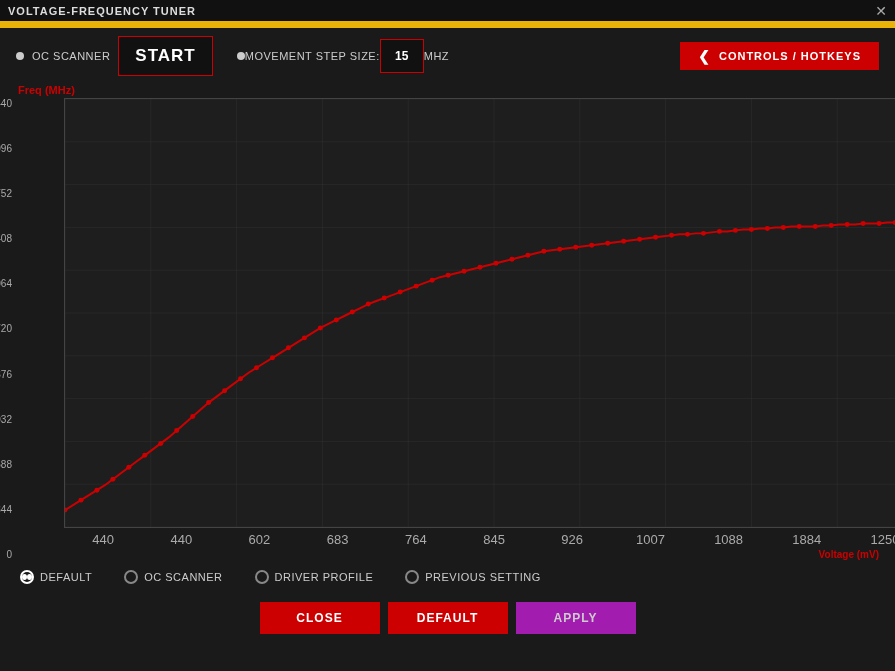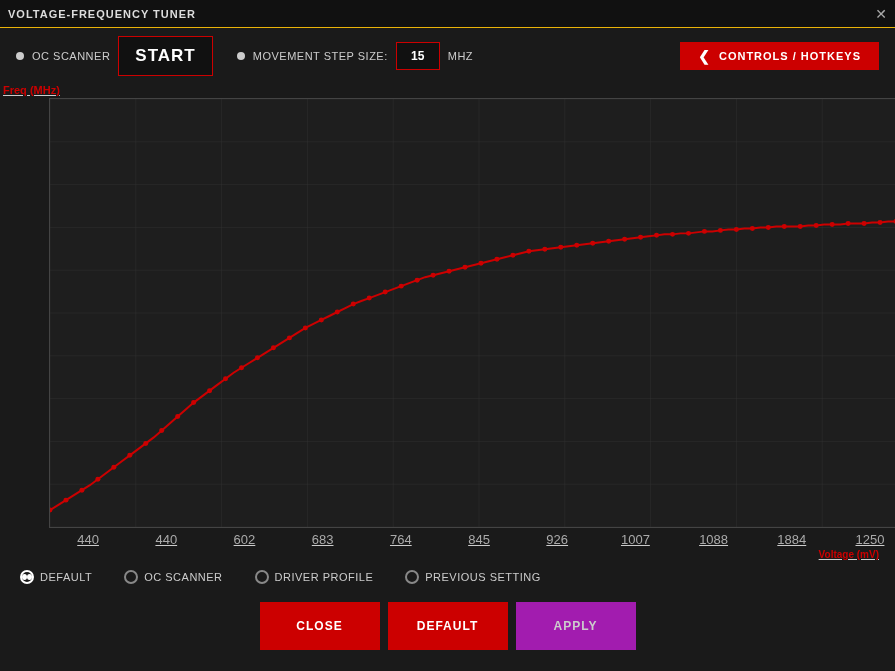--- a/index.html
+++ b/index.html
@@ -12,21 +12,21 @@
       overflow: hidden;
       position: relative;
     }
     .titlebar {
       background: #111;
       height: 28px;
       display: flex;
       align-items: center;
       justify-content: space-between;
       padding: 0 8px;
-      border-bottom: 1px solid #eab308;
+      border-bottom: 7px solid #eab308;
     }
     .titlebar-title {
       font-size: 11px;
       font-weight: bold;
       color: #ddd;
       letter-spacing: 1px;
       text-transform: uppercase;
     }
     .titlebar-close {
       color: #aaa;
@@ -69,31 +69,30 @@
       font-size: 17px;
       font-weight: bold;
       padding: 9px 16px;
       cursor: pointer;
       text-transform: uppercase;
       letter-spacing: 1px;
     }
     .movement-group {
       display: flex;
       align-items: center;
-      gap: 8px;
       margin-left: 8px;
     }
     .step-input {
       background: #111;
       border: 1.5px solid #cc0000;
       color: #fff;
       font-size: 12px;
       font-weight: bold;
       width: 44px;
-      height: 28px;
+      height: 34px;
       text-align: center;
     }
     .controls-btn {
       margin-left: auto;
       background: #cc0000;
       border: none;
       color: #fff;
       font-size: 11px;
       font-weight: bold;
       padding: 6px 18px;
@@ -201,21 +200,21 @@
     }
 
     .bottom-buttons {
       display: flex;
       justify-content: center;
       gap: 8px;
       padding: 8px 0;
     }
     .btn-action {
       width: 120px;
-      height: 48px;
+      height: 32px;
       font-size: 12px;
       font-weight: bold;
       text-transform: uppercase;
       letter-spacing: 1px;
       cursor: pointer;
       border: none;
     }
     .btn-close {
       background: #cc0000;
       color: #fff;
@@ -252,21 +251,21 @@
     <span class="label-text">Movement step size:</span>
     <input class="step-input" type="text" value="15" style="">
     <span class="label-text">MHz</span>
   </div>
   <button class="controls-btn">
     <span class="chevron">❮</span>
     <span>CONTROLS / HOTKEYS</span>
   </button>
 </div>
 
-<div style="padding: 0 16px 0 1px; text-decoration: underline;">
+<div style="padding: 0 16px 0 16px;">
   <div class="freq-label">Freq (MHz)</div>
   <div style="position:relative; padding-left: 48px;">
 
     <div class="y-labels">
       <span class="y-label">3440</span>
       <span class="y-label">3096</span>
       <span class="y-label">2752</span>
       <span class="y-label">2408</span>
       <span class="y-label">2064</span>
       <span class="y-label">1720</span>

